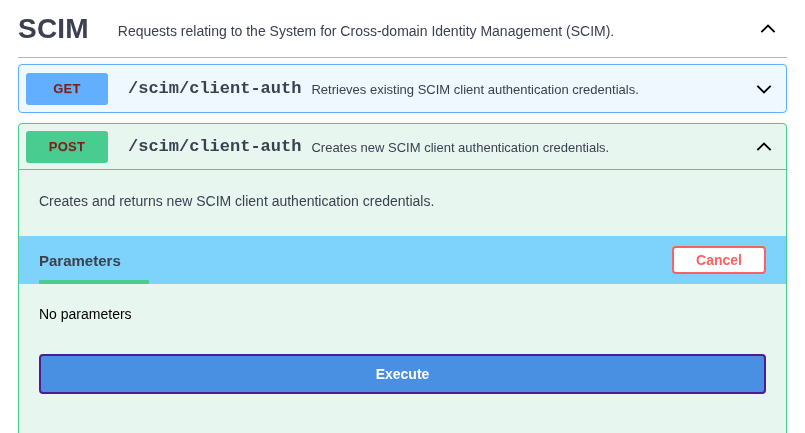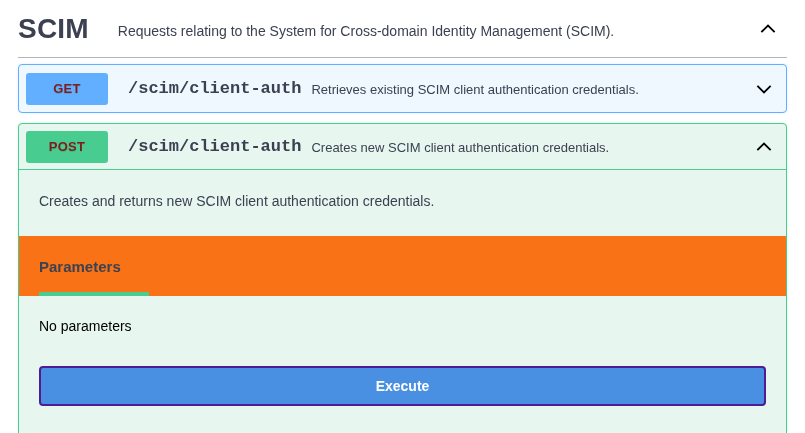--- a/index.html
+++ b/index.html
@@ -165,22 +165,22 @@
 
   .op-description {
     padding: 22px 20px 26px 20px;
     font-size: 14px;
     color: #3b4151;
     line-height: 1.3;
   }
 
   .tab-row {
     position: relative;
-    background: #f97316;
-    height: 60px;
+    background: #7dd3fc;
+    height: 48px;
     display: flex;
     align-items: center;
     padding: 16px 20px;
     box-sizing: border-box;
   }
   .tab-label {
     font-size: 15px;
     font-weight: bold;
     color: #3b4151;
     position: relative;
@@ -283,20 +283,21 @@
         </svg>
       </span>
     </div>
 
     <div class="opblock-body">
       <div class="op-description">Creates and returns new SCIM client authentication credentials.</div>
 
       <div class="tab-row">
         <span class="tab-label">Parameters</span>
         <span class="tab-underline"></span>
+        <button class="btn-cancel">Cancel</button>
       </div>
 
       <div class="no-params">No parameters</div>
 
       <div class="execute-wrap">
         <button class="btn-execute">Execute</button>
       </div>
     </div>
   </div>
 

